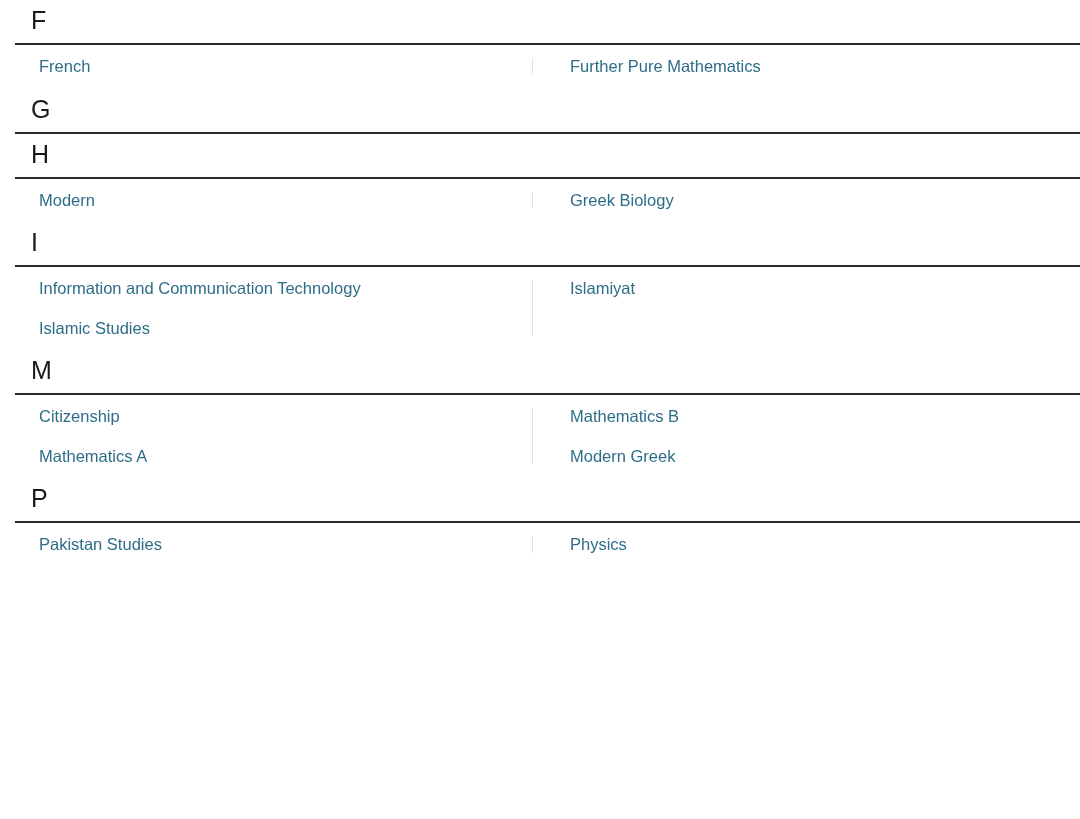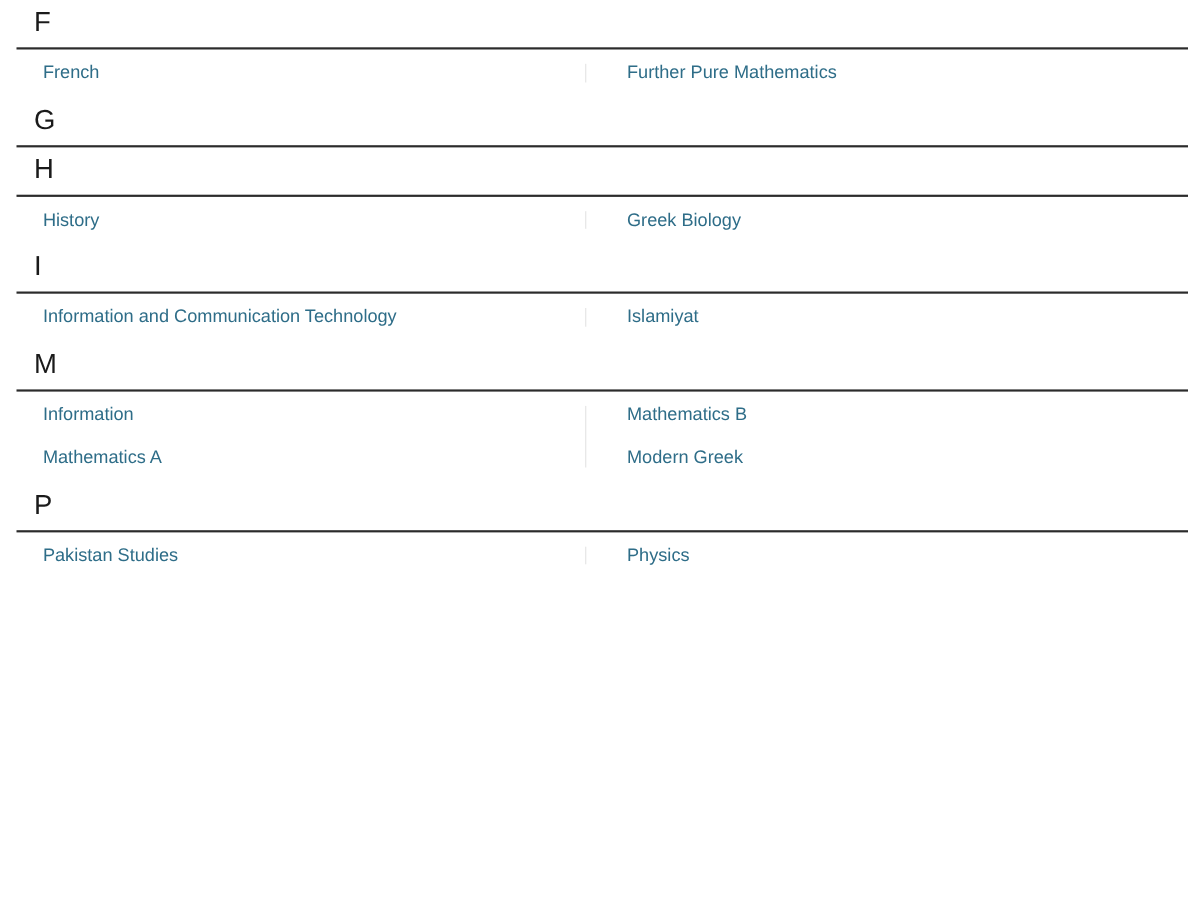--- a/index.html
+++ b/index.html
@@ -102,45 +102,46 @@
     </section>
     <section class="letter-section">
       <h2 class="letter-heading">G</h2>
       <hr class="section-rule">
     </section>
     <section class="letter-section">
       <h2 class="letter-heading">H</h2>
       <hr class="section-rule">
       <div class="section-body">
         <div class="col col-left">
-          <a class="subject-link" href="#">History</a>
+          <a class="subject-link" href="#">Modern</a>
         </div>
         <div class="col col-right">
           <a class="subject-link" href="#">Greek Biology</a>
         </div>
       </div>
     </section>
     <section class="letter-section">
       <h2 class="letter-heading">I</h2>
       <hr class="section-rule">
       <div class="section-body">
         <div class="col col-left">
           <a class="subject-link" href="#">Information and Communication Technology</a>
+          <a class="subject-link" href="#">Islamic Studies</a>
         </div>
         <div class="col col-right">
           <a class="subject-link" href="#">Islamiyat</a>
         </div>
       </div>
     </section>
     <section class="letter-section">
       <h2 class="letter-heading">M</h2>
       <hr class="section-rule">
       <div class="section-body">
         <div class="col col-left">
-          <a class="subject-link" href="#">Information</a>
+          <a class="subject-link" href="#">Citizenship</a>
           <a class="subject-link" href="#">Mathematics A</a>
         </div>
         <div class="col col-right">
           <a class="subject-link" href="#">Mathematics B</a>
           <a class="subject-link" href="#">Modern Greek</a>
         </div>
       </div>
     </section>
     <section class="letter-section">
       <h2 class="letter-heading">P</h2>

